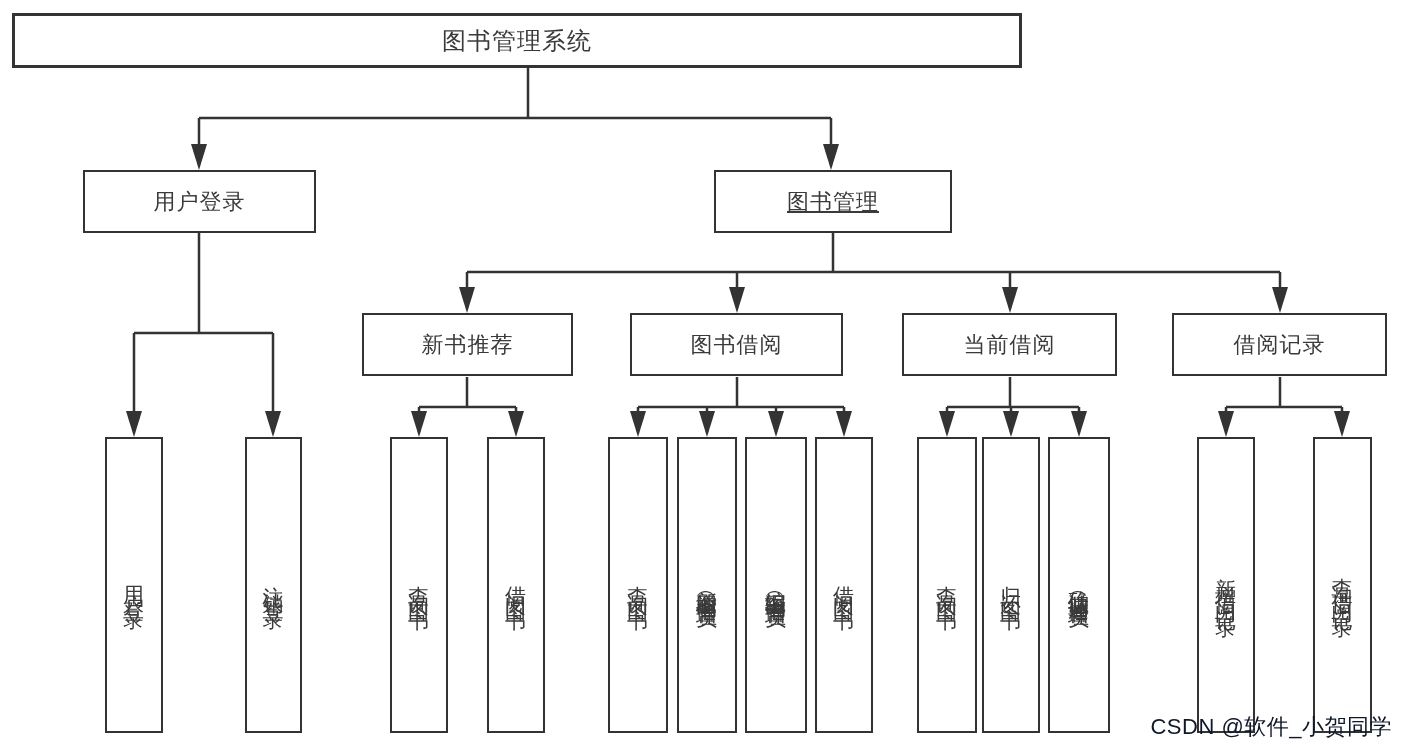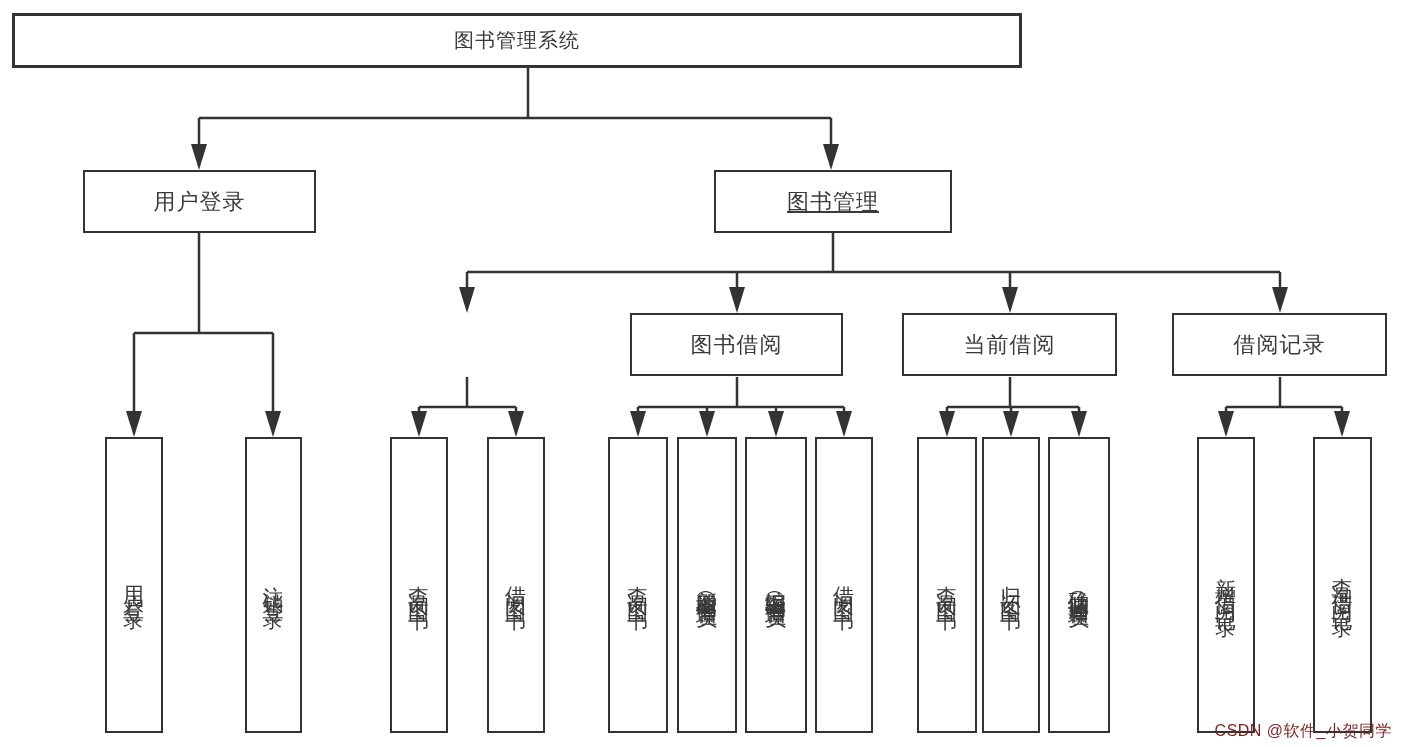--- a/index.html
+++ b/index.html
@@ -23,21 +23,21 @@
     border: 2px solid #333333;
     background: #ffffff;
     display: flex;
     align-items: center;
     justify-content: center;
     color: #3a3a3a;
   }
   #root-box {
     left: 12px; top: 13px;
     width: 1010px; height: 55px;
-    font-size: 20px;
+    font-size: 24px;
     border-width: 3px;
     letter-spacing: 1px;
   }
   .h-box { height: 63px; font-size: 22px; letter-spacing: 1px; }
   #n-user-login   { left: 83px;   top: 170px; width: 233px; }
   #n-book-mgmt    { left: 714px;  top: 170px; width: 238px; text-decoration: underline; }
   #n-newbook      { left: 362px;  top: 313px; width: 211px; }
   #n-bookborrow   { left: 630px;  top: 313px; width: 213px; }
   #n-currentborrow{ left: 902px;  top: 313px; width: 215px; }
   #n-records      { left: 1172px; top: 313px; width: 215px; }
@@ -61,22 +61,22 @@
   #lf8  { left: 815px;  width: 58px; }
   #lf9  { left: 917px;  width: 60px; }
   #lf10 { left: 982px;  width: 58px; }
   #lf11 { left: 1048px; width: 62px; }
   #lf12 { left: 1197px; width: 58px; }
   #lf13 { left: 1313px; width: 59px; }
   #watermark {
     position: absolute;
     right: 13px;
     bottom: 5px;
-    font-size: 16px;
-    color: #7f1d1d;
+    font-size: 22px;
+    color: #0f172a;
     letter-spacing: 0.5px;
     z-index: 5;
   }
 </style>
 </head>
 <body>
 
 <div id="canvas">
 
   <svg id="connectors" viewBox="0 0 1405 747" xmlns="http://www.w3.org/2000/svg">
@@ -108,20 +108,23 @@
     <span>图书管理系统</span>
   </div>
 
   <div class="box h-box" id="n-user-login">
     <span>用户登录</span>
   </div>
   <div class="box h-box" id="n-book-mgmt">
     <span>图书管理</span>
   </div>
 
+  <div class="box h-box" id="n-newbook">
+    <span>新书推荐</span>
+  </div>
   <div class="box h-box" id="n-currentborrow">
     <span>当前借阅</span>
   </div>
   <div class="box h-box" id="n-bookborrow">
     <span>图书借阅</span>
   </div>
   <div class="box h-box" id="n-records">
     <span>借阅记录</span>
   </div>
 

